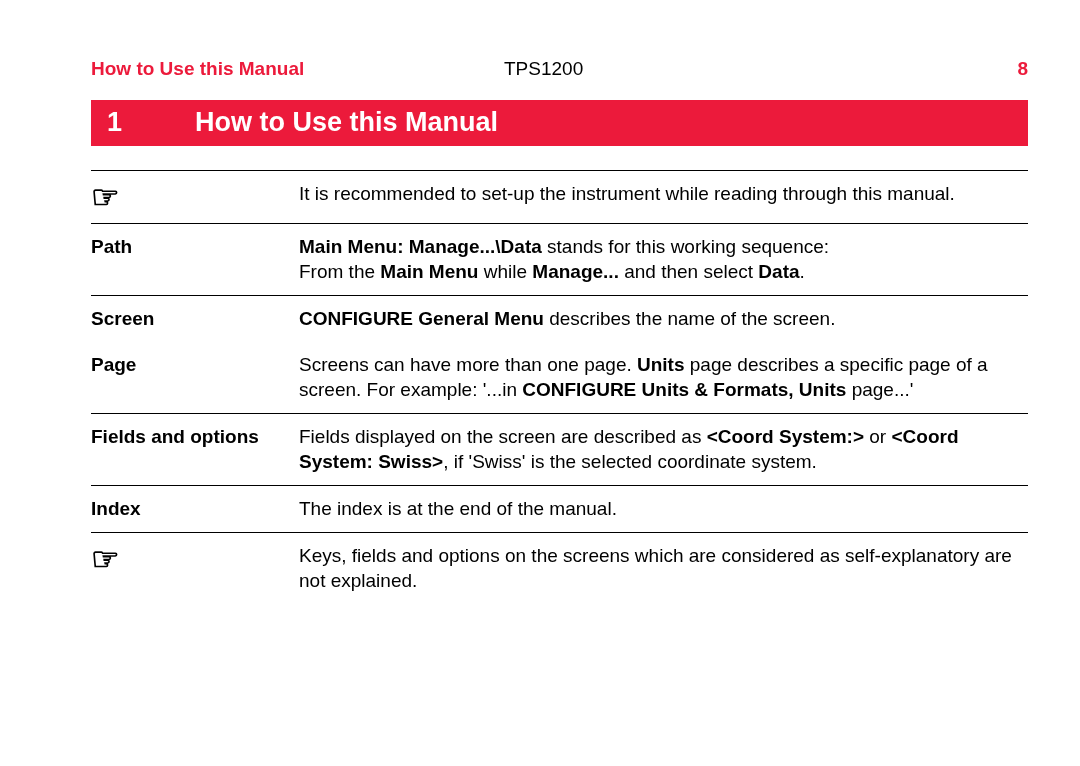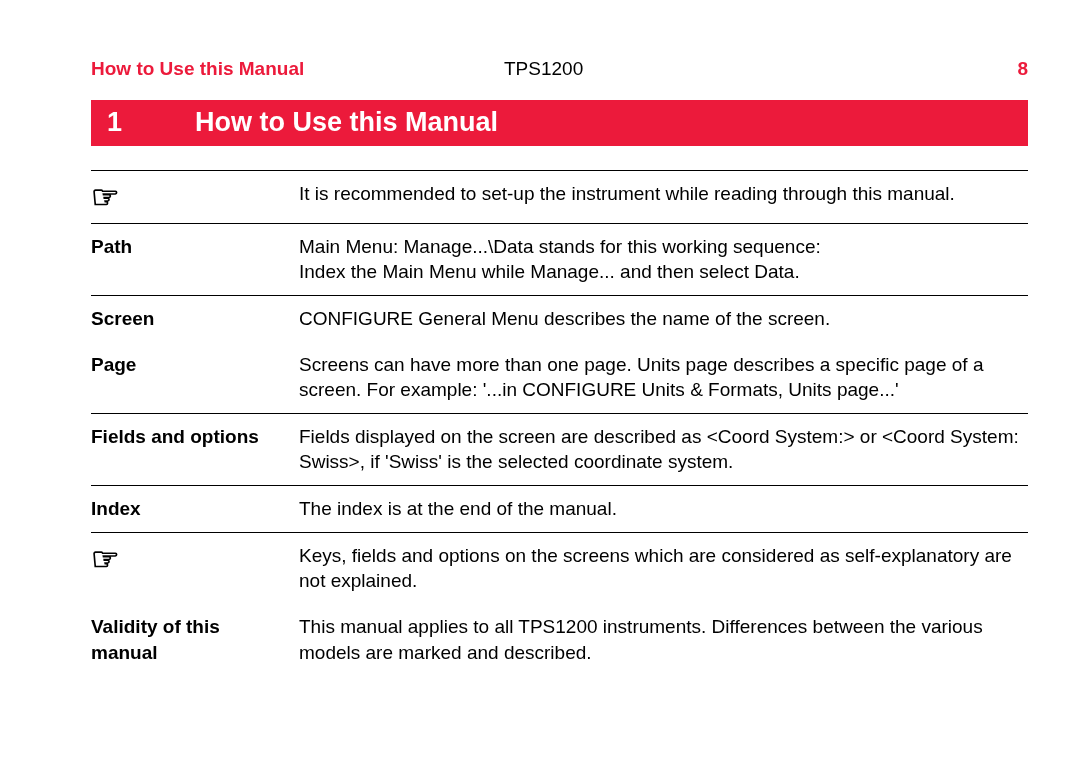--- a/index.html
+++ b/index.html
@@ -70,21 +70,21 @@
   }
   .label-col.icon {
     font-size: 32px;
     line-height: 1;
     padding-top: 0;
   }
   .desc-col {
     flex: 1;
     font-size: 19px;
   }
-  .desc-col b { font-weight: normal; }
+  .desc-col b { font-weight: bold; }
 </style>
 </head>
 <body>
 
 <div class="page">
 
   <div class="header-row">
     <div class="header-left">How to Use this Manual</div>
     <div class="header-center">TPS1200</div>
     <div class="header-right">8</div>
@@ -97,21 +97,21 @@
 
   <div class="section">
     <div class="label-col icon">☞</div>
     <div class="desc-col">It is recommended to set-up the instrument while reading through this manual.</div>
   </div>
 
   <div class="section">
     <div class="label-col">Path</div>
     <div class="desc-col">
       <b>Main Menu: Manage...\Data</b><span> stands for this working sequence:</span><br>
-      <span>Index the </span><b>Main Menu</b><span> while </span><b>Manage...</b><span> and then select </span><b>Data</b><span>.</span>
+      <span>From the </span><b>Main Menu</b><span> while </span><b>Manage...</b><span> and then select </span><b>Data</b><span>.</span>
     </div>
   </div>
 
   <div class="section">
     <div class="label-col">Screen</div>
     <div class="desc-col">
       <b>CONFIGURE General Menu</b><span> describes the name of the screen.</span>
     </div>
   </div>
 
@@ -132,18 +132,14 @@
   <div class="section">
     <div class="label-col">Index</div>
     <div class="desc-col">The index is at the end of the manual.</div>
   </div>
 
   <div class="section">
     <div class="label-col icon">☞</div>
     <div class="desc-col">Keys, fields and options on the screens which are considered as self-explanatory are not explained.</div>
   </div>
 
-  <div class="section no-top-border">
-    <div class="label-col">Validity of this manual</div>
-    <div class="desc-col">This manual applies to all TPS1200 instruments. Differences between the various models are marked and described.</div>
-  </div>
 
 </div>
 
 </body></html>

